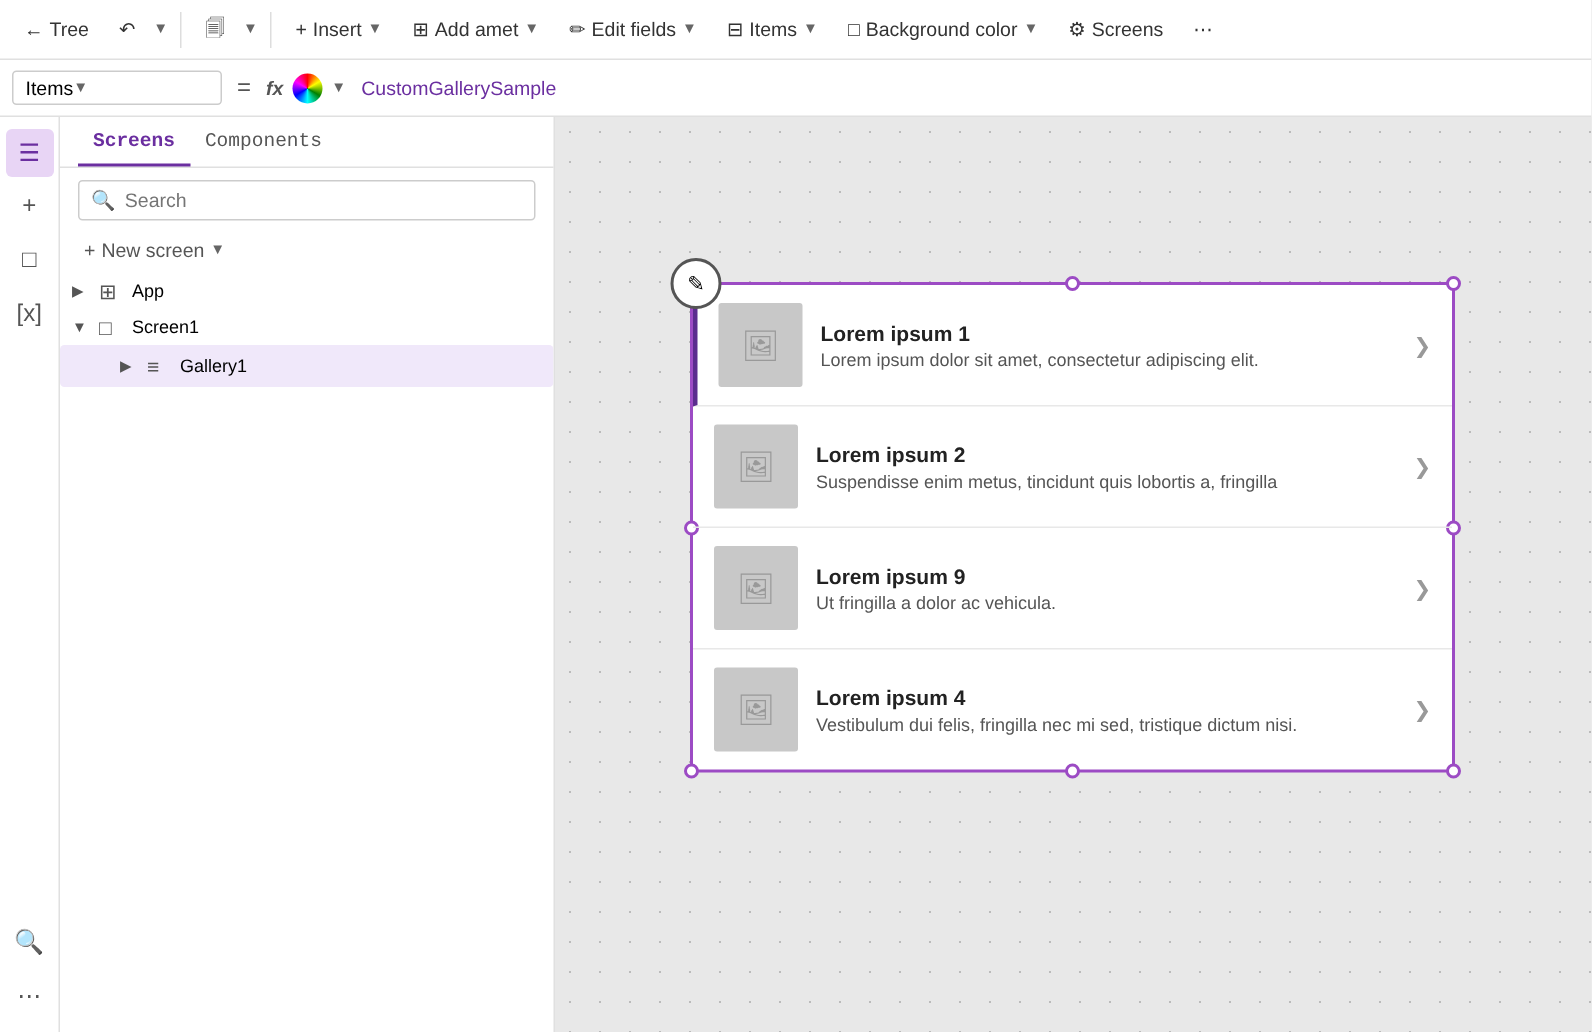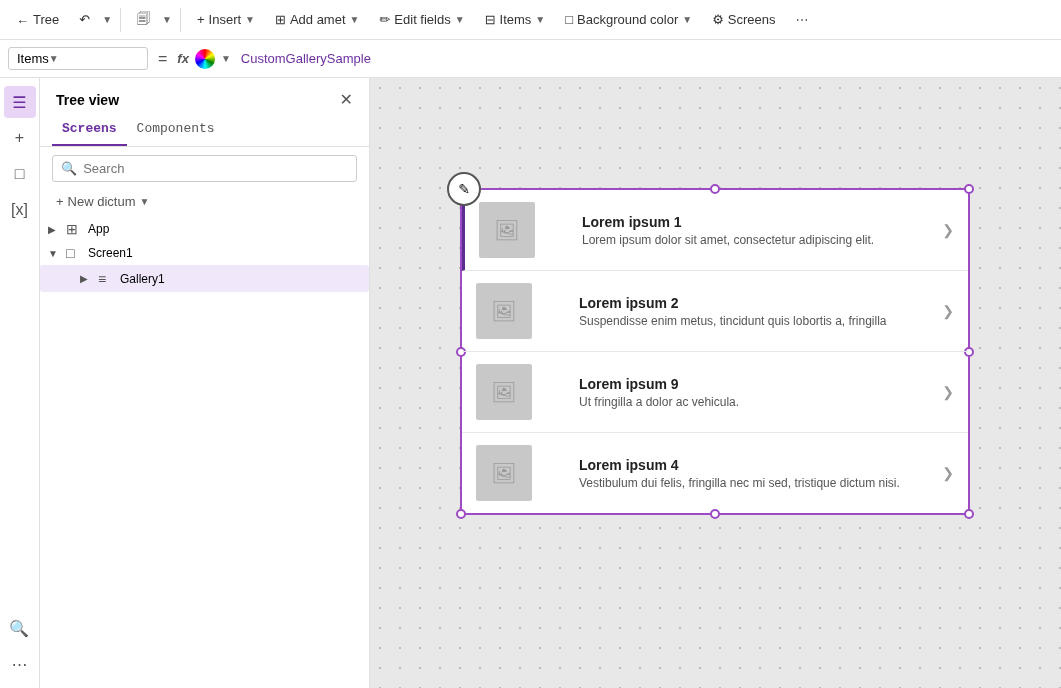--- a/index.html
+++ b/index.html
@@ -128,21 +128,21 @@
       display: flex; align-items: center; padding: 12px 14px; gap: 12px;
       border-bottom: 1px solid #e8e8e8; position: relative;
     }
     .gallery-item:last-child { border-bottom: none; }
     .gallery-item.first-item { border-left: 3px solid #5b2d8e; }
     .gallery-thumb {
       width: 56px; height: 56px; background: #c8c8c8; border-radius: 2px;
       flex-shrink: 0; display: flex; align-items: center; justify-content: center;
       color: #999; font-size: 20px;
     }
-    .gallery-text { flex: 1; margin-left: 35px; }
+    .gallery-text { flex: 1; }
     .gallery-title { font-size: 14px; font-weight: 600; color: #222; margin-bottom: 3px; }
     .gallery-subtitle { font-size: 12px; color: #555; }
     .gallery-chevron { color: #999; font-size: 14px; }
     .edit-pencil {
       position: absolute; top: -18px; left: -18px;
       width: 34px; height: 34px; background: #fff; border: 2px solid #555;
       border-radius: 50%; display: flex; align-items: center; justify-content: center;
       font-size: 14px; cursor: pointer; z-index: 10;
     }
   </style>
@@ -216,35 +216,31 @@
     <div class="rail-icon active">☰</div>
     <div class="rail-icon">+</div>
     <div class="rail-icon">□</div>
     <div class="rail-icon">[x]</div>
     <div class="spacer rail-spacer"></div>
     <div class="rail-icon">🔍</div>
     <div class="rail-icon">⋯</div>
   </div>
 
   <div class="tree-panel">
-    <div class="tree-header">
-      <span>Tree view</span>
-      <button class="tree-close">✕</button>
-    </div>
     <div class="tree-tabs">
       <div class="tree-tab active">Screens</div>
       <div class="tree-tab">Components</div>
     </div>
     <div class="tree-search">
       <span>🔍</span>
       <input type="text" placeholder="Search" style="">
     </div>
     <button class="new-screen-btn">
       <span>+</span>
-      <span>New dictum</span>
+      <span>New screen</span>
       <span class="chevron">▼</span>
     </button>
     <div class="tree-items">
 
       <div class="tree-item">
         <span class="expand-icon">▶</span>
         <span class="item-icon">⊞</span>
         <span class="item-label">App</span>
       </div>
 

